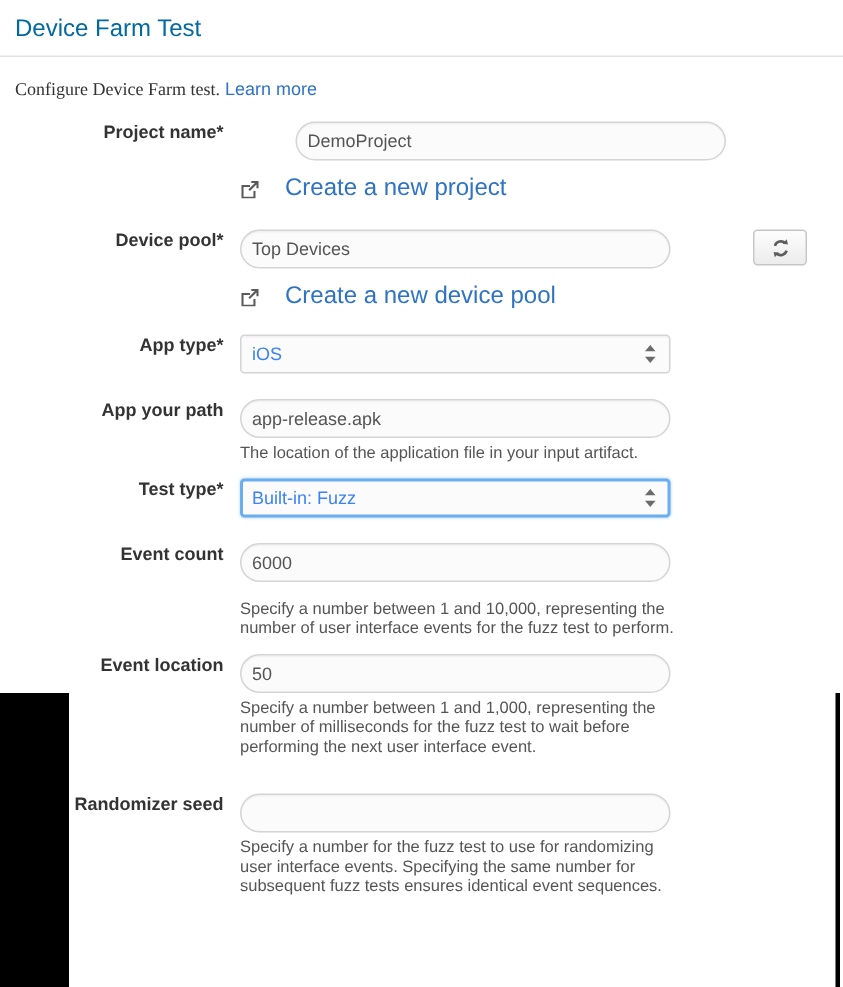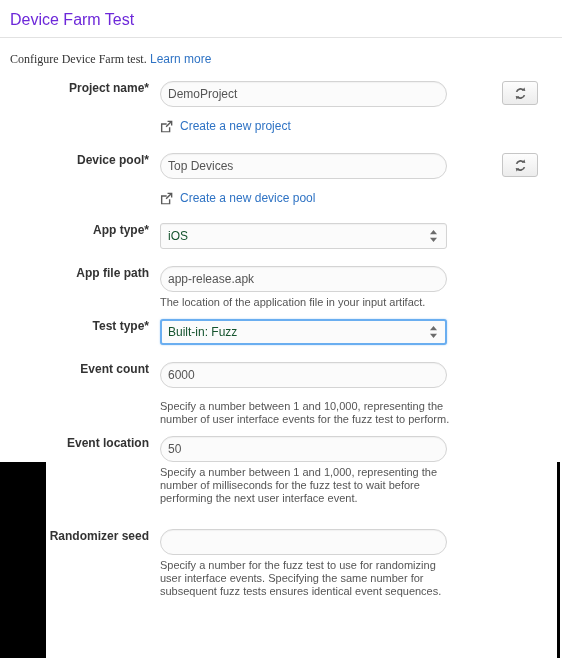--- a/index.html
+++ b/index.html
@@ -18,21 +18,21 @@
   }
 
   
   .page-header {
     padding: 10px 12px 7px 10px;
     border-bottom: 1px solid #e2e2e2;
   }
   .page-title {
     font-size: 16px;
     font-weight: 400;
-    color: #6d28d9;
+    color: #0369a1;
     line-height: 20px;
     margin: 0;
   }
   .subtitle-row {
     padding: 13px 10px 0 10px;
     font-size: 12px;
     line-height: 16px;
     color: #333333;
   }
   .subtitle-text { color: #333333; font-family: Liberation Serif, serif; }
@@ -95,21 +95,21 @@
     width: 287px;
     height: 26px;
   }
   .select-box {
     box-sizing: border-box;
     width: 287px;
     height: 26px;
     padding: 4px 22px 4px 7px;
     font-family: "Liberation Sans", sans-serif;
     font-size: 12px;
-    color: #14532d;
+    color: #3b82f6;
     background: #fbfbfb;
     border: 1px solid #d4d4d4;
     border-radius: 3px;
     line-height: 17px;
     box-shadow: inset 0 1px 1px rgba(0,0,0,0.045);
     white-space: nowrap;
     overflow: hidden;
   }
   .select-box.focused {
     border: 2px solid #6aaef0;
@@ -122,22 +122,23 @@
     top: 5px;
     width: 9px;
     height: 16px;
     pointer-events: none;
   }
 
   
   .sublink-row {
     display: flex;
     align-items: center;
-    font-size: 12px;
+    font-size: 16px;
     line-height: 16px;
+    gap: 10px;
   }
   .ext-icon {
     display: inline-block;
     width: 13px;
     height: 13px;
     margin-right: 7px;
     flex: none;
   }
 
   
@@ -188,21 +189,21 @@
   <h1 class="page-title">Device Farm Test</h1>
 </div>
 
 <div class="subtitle-row">
   <span class="subtitle-text">Configure Device Farm test.</span>
   <a class="link" href="#">Learn more</a>
 </div>
 
 <div class="form">
 
-  <div class="form-row" style="margin-bottom:11px;">
+  <div class="form-row" style="margin-bottom:11px;gap:37px;">
     <div class="label-col">Project name*</div>
     <div class="field-col">
       <input class="text-input" type="text" value="DemoProject" style="">
     </div>
     <div class="btn-col">
       <button class="refresh-btn">
         <svg width="13" height="13" viewBox="0 0 16 16">
           <path d="M3.2 6.0 A5 5 0 0 1 11.6 3.9" fill="none" stroke="#5d5d5d" stroke-width="2.1" stroke-linecap="butt"></path>
           <polygon points="12.9,0.7 13.9,5.0 9.5,4.3" fill="#5d5d5d"></polygon>
           <path d="M12.8 10.0 A5 5 0 0 1 4.4 12.1" fill="none" stroke="#5d5d5d" stroke-width="2.1" stroke-linecap="butt"></path>
@@ -265,21 +266,21 @@
         <svg class="stepper" viewBox="0 0 9 16">
           <polygon points="4.5,2 8,6.2 1,6.2" fill="#6b6b6b"></polygon>
           <polygon points="4.5,14 8,9.8 1,9.8" fill="#6b6b6b"></polygon>
         </svg>
       </div>
     </div>
     <div class="btn-col"></div>
   </div>
 
   <div class="form-row" style="margin-bottom:4px;">
-    <div class="label-col">App file path</div>
+    <div class="label-col">App your path</div>
     <div class="field-col">
       <input class="text-input" type="text" value="app-release.apk" style="">
     </div>
     <div class="btn-col"></div>
   </div>
 
   <div class="form-row" style="margin-bottom:10px;">
     <div class="label-col"></div>
     <div class="field-col">
       <div class="help">The location of the application file in your input artifact.</div>

